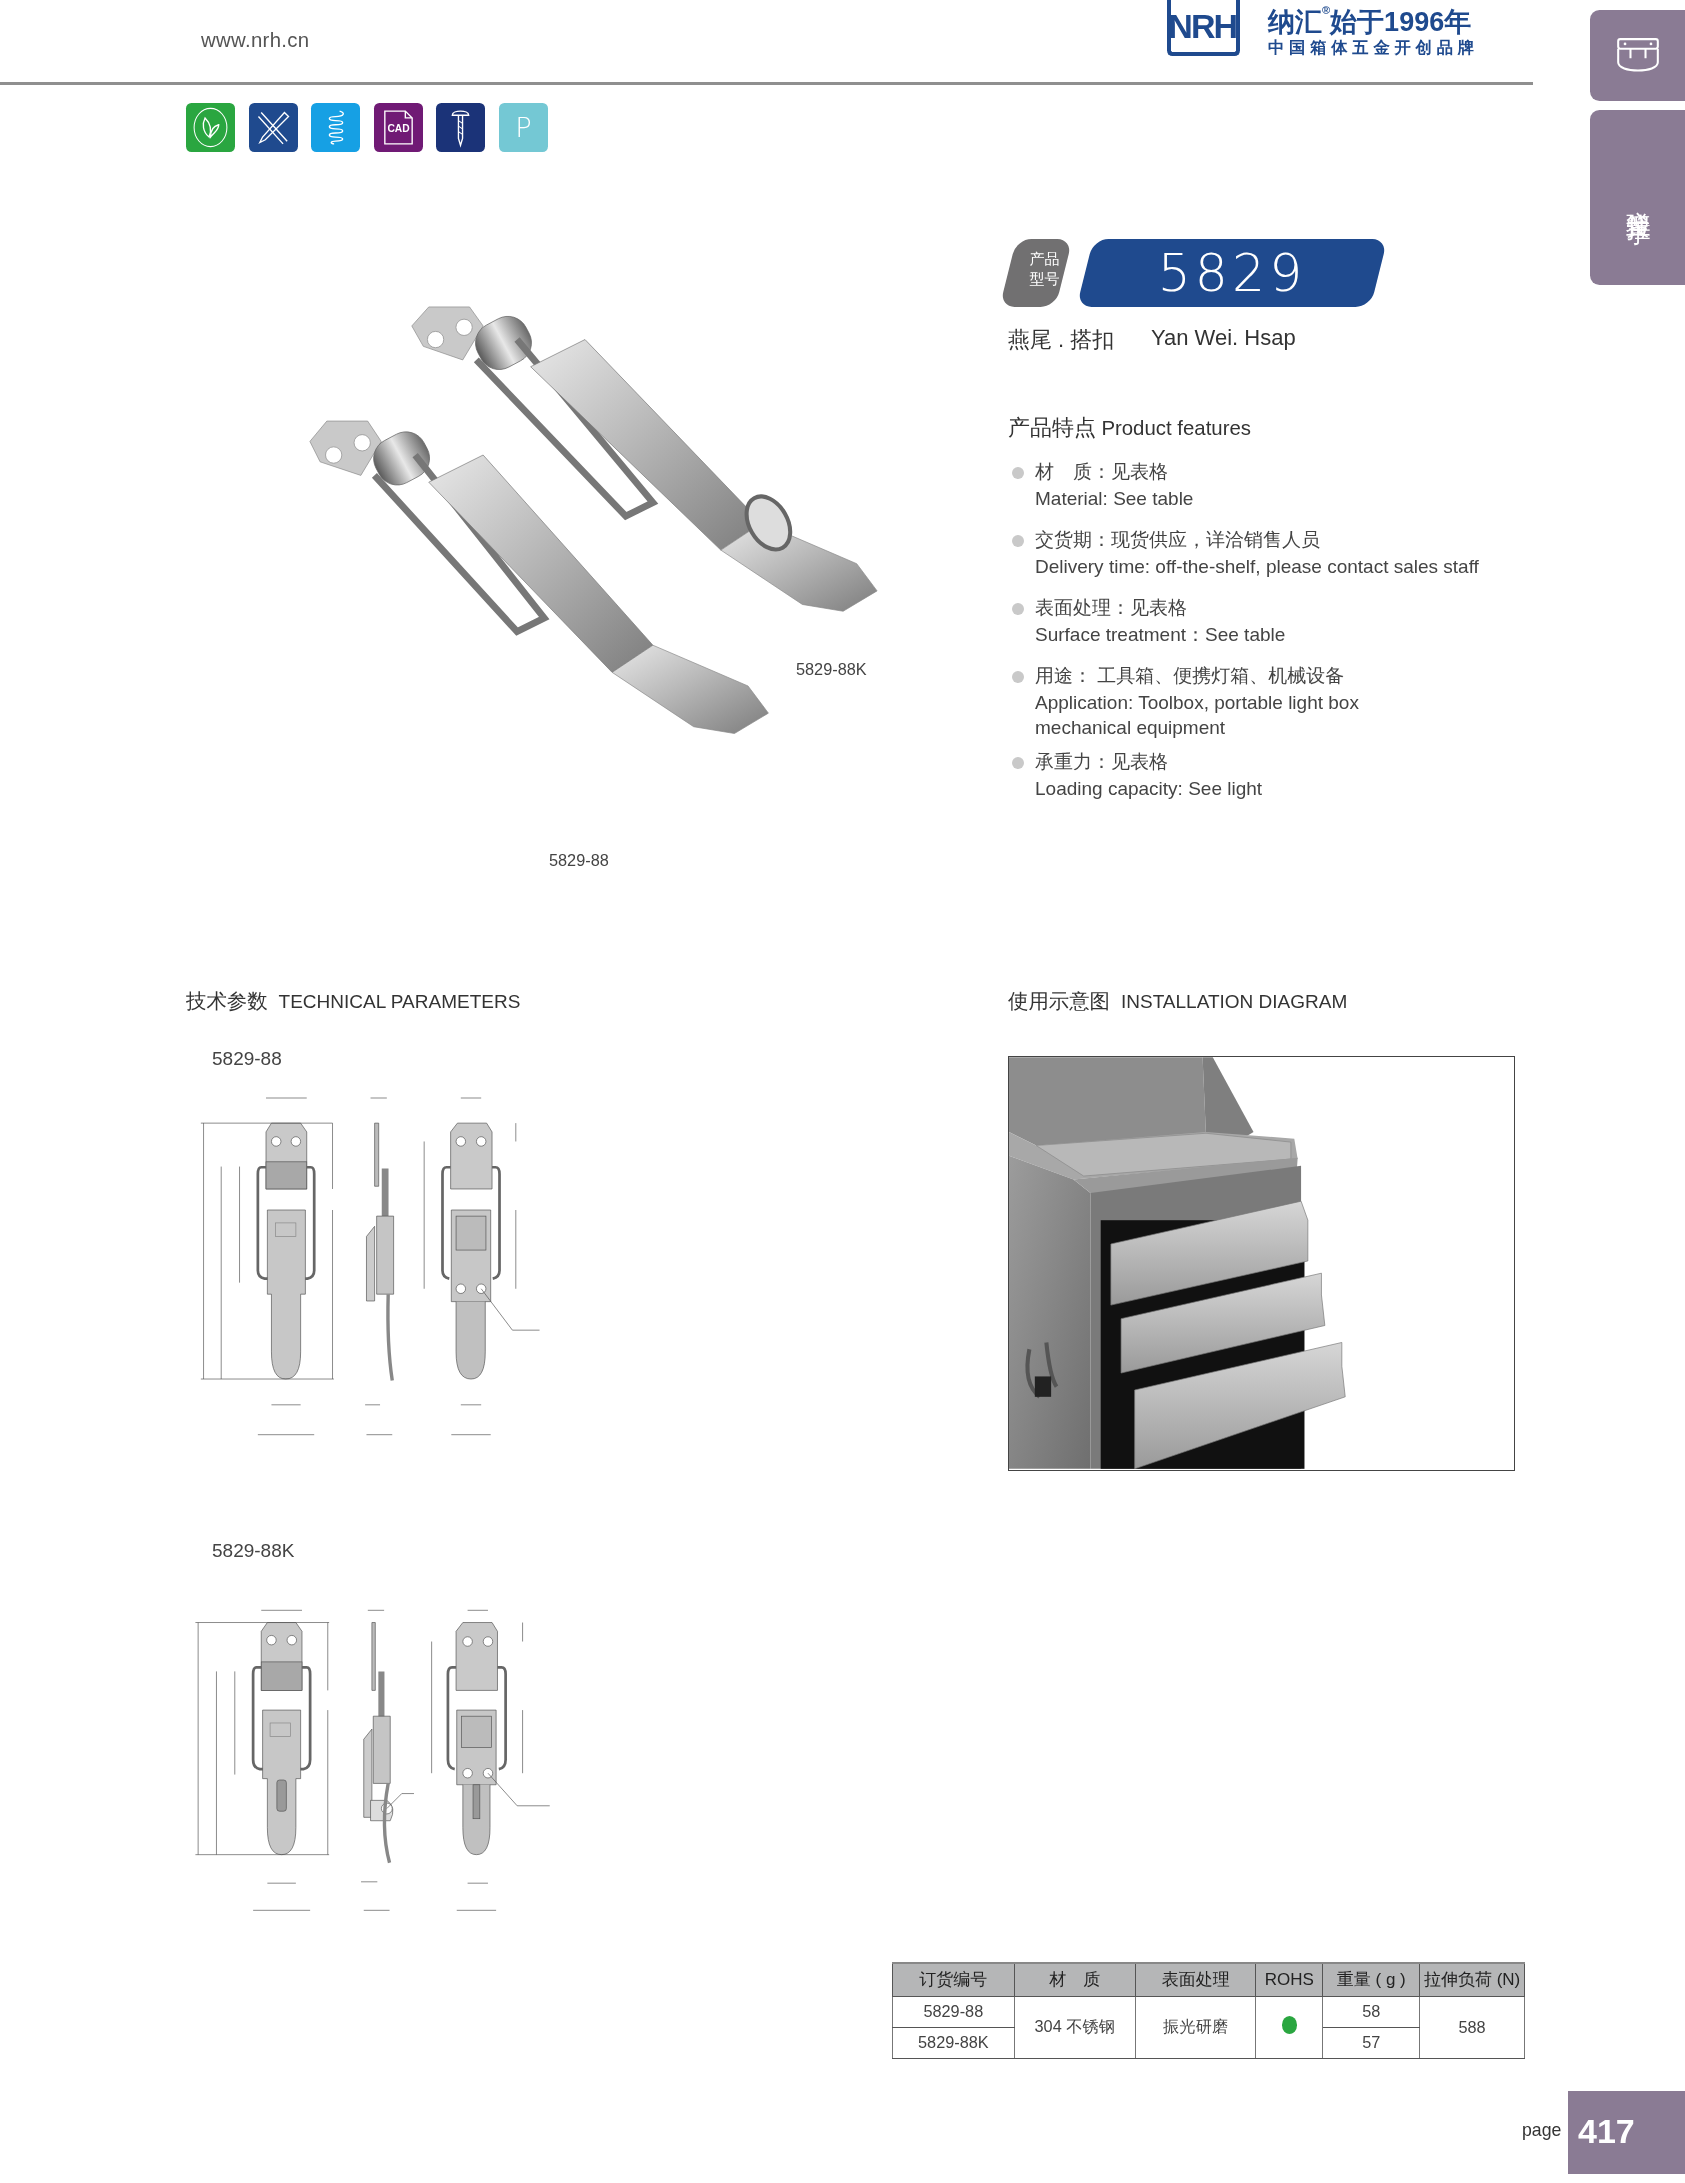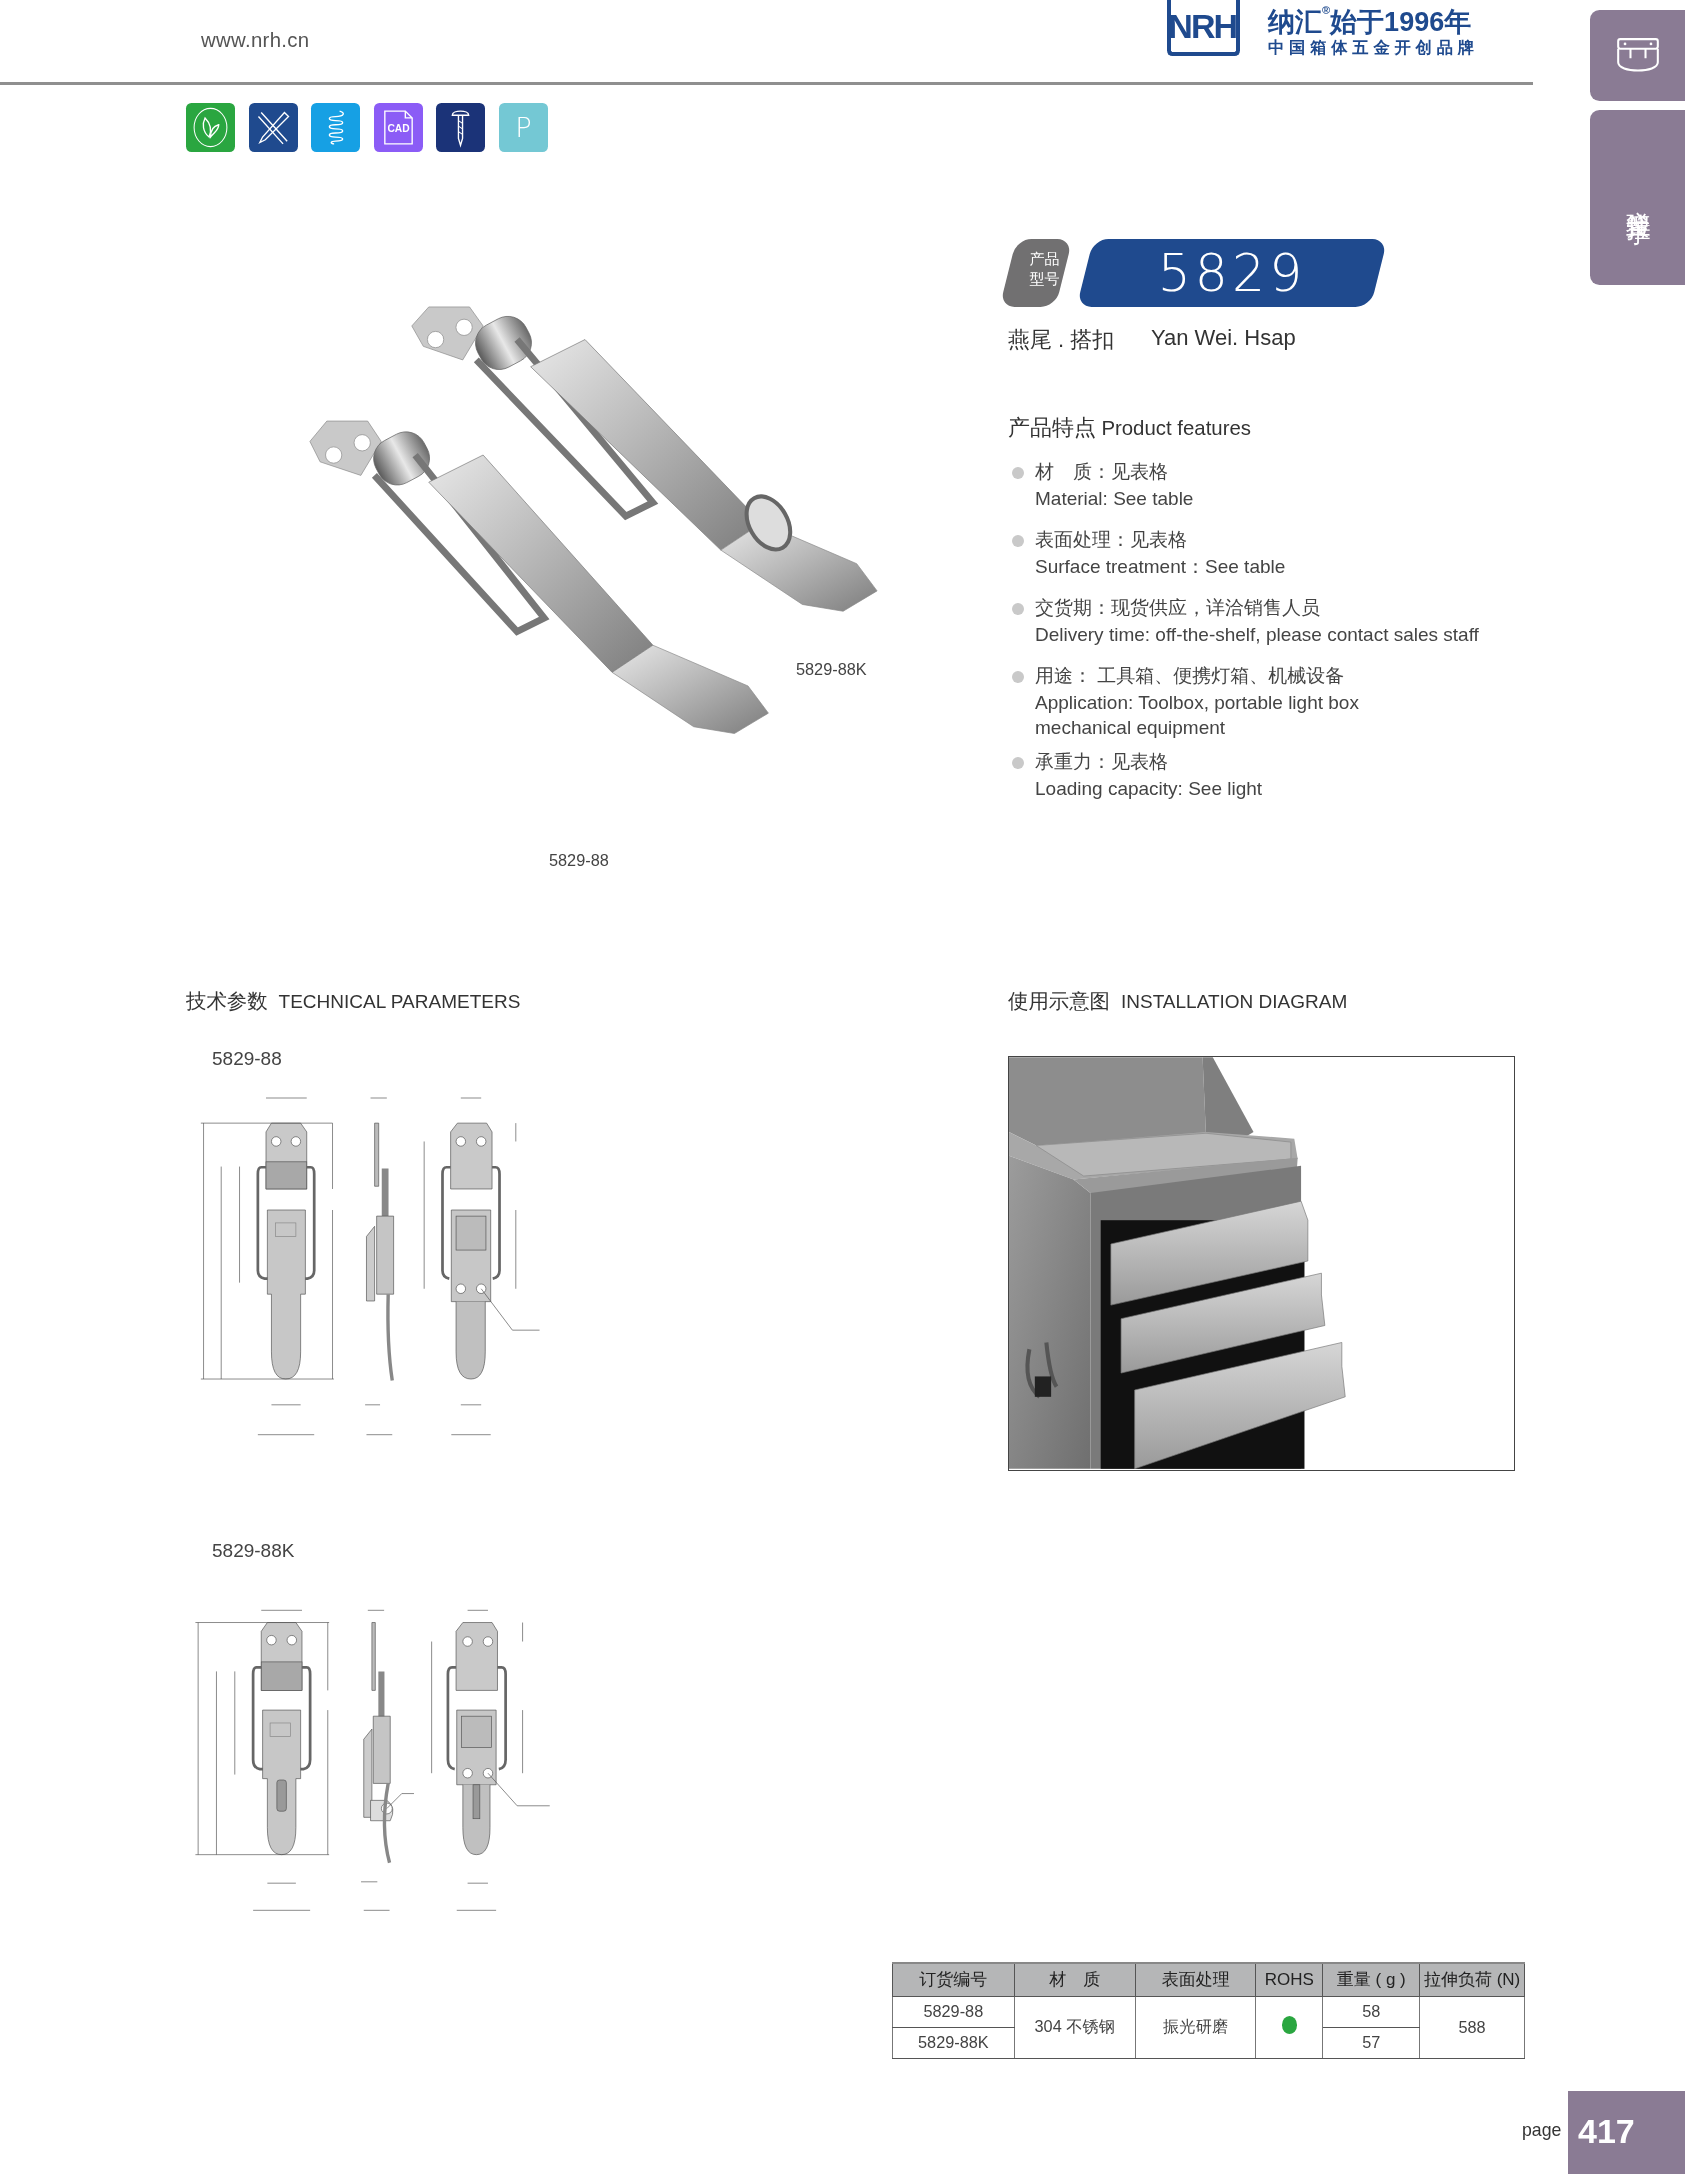--- a/index.html
+++ b/index.html
@@ -97,21 +97,21 @@
     <svg viewBox="0 0 60 60">
         <path d="M12 8 L50 50 M8 14 L44 54" stroke="#fff" stroke-width="2" fill="none"></path>
         <path d="M46 8 L52 14 L18 48 L10 52 L14 44 Z" fill="none" stroke="#fff" stroke-width="2"></path>
       </svg>
   </div>
   <div class="feat-icon" style="background:#16a0e4">
     <svg viewBox="0 0 60 60">
         <path d="M36 6 C44 8 44 14 30 14 C18 14 18 20 30 20 C44 20 44 26 30 26 C18 26 18 32 30 32 C44 32 44 38 30 38 C18 38 18 44 30 44 C44 44 44 50 30 50 C22 50 22 54 28 54" fill="none" stroke="#fff" stroke-width="2"></path>
       </svg>
   </div>
-  <div class="feat-icon" style="background:#8b5cf6">
+  <div class="feat-icon" style="background:#701a75">
     <svg viewBox="0 0 60 60">
         <path d="M10 6 H40 L50 16 V54 H10 Z" fill="none" stroke="#fff" stroke-width="2"></path>
         <path d="M40 6 V16 H50" fill="none" stroke="#fff" stroke-width="2"></path>
         <text x="30" y="37" text-anchor="middle" font-size="15" font-weight="bold" fill="#fff" font-family="Liberation Sans, sans-serif">CAD</text>
       </svg>
   </div>
   <div class="feat-icon" style="background:#1b3378">
     <svg viewBox="0 0 60 60">
         <path d="M18 12 C18 4 42 4 42 12 Z" fill="none" stroke="#fff" stroke-width="2"></path>
         <path d="M27 12 V46 L30 56 L33 46 V12" fill="none" stroke="#fff" stroke-width="2"></path>
@@ -150,27 +150,27 @@
 
 <div class="abs features-heading"><span>产品特点</span><span class="en">Product features</span></div>
 <div class="abs feature-list">
   <div class="feature-item">
       <span class="dot"></span>
       <div class="cn">材　质：见表格</div>
       <div class="en">Material: See table</div>
     </div>
   <div class="feature-item">
       <span class="dot"></span>
-      <div class="cn">表面处理：见表格</div>
-      <div class="en">Surface treatment：See table</div>
+      <div class="cn">交货期：现货供应，详洽销售人员</div>
+      <div class="en">Delivery time: off-the-shelf, please contact sales staff</div>
     </div>
   <div class="feature-item">
       <span class="dot"></span>
-      <div class="cn">交货期：现货供应，详洽销售人员</div>
-      <div class="en">Delivery time: off-the-shelf, please contact sales staff</div>
+      <div class="cn">表面处理：见表格</div>
+      <div class="en">Surface treatment：See table</div>
     </div>
   <div class="feature-item" style="margin-bottom:6.8px">
       <span class="dot"></span>
       <div class="cn">用途：  工具箱、便携灯箱、机械设备</div>
       <div class="en">Application: Toolbox, portable light box</div>
       <div class="en">mechanical equipment</div>
     </div>
   <div class="feature-item">
       <span class="dot"></span>
       <div class="cn">承重力：见表格</div>

